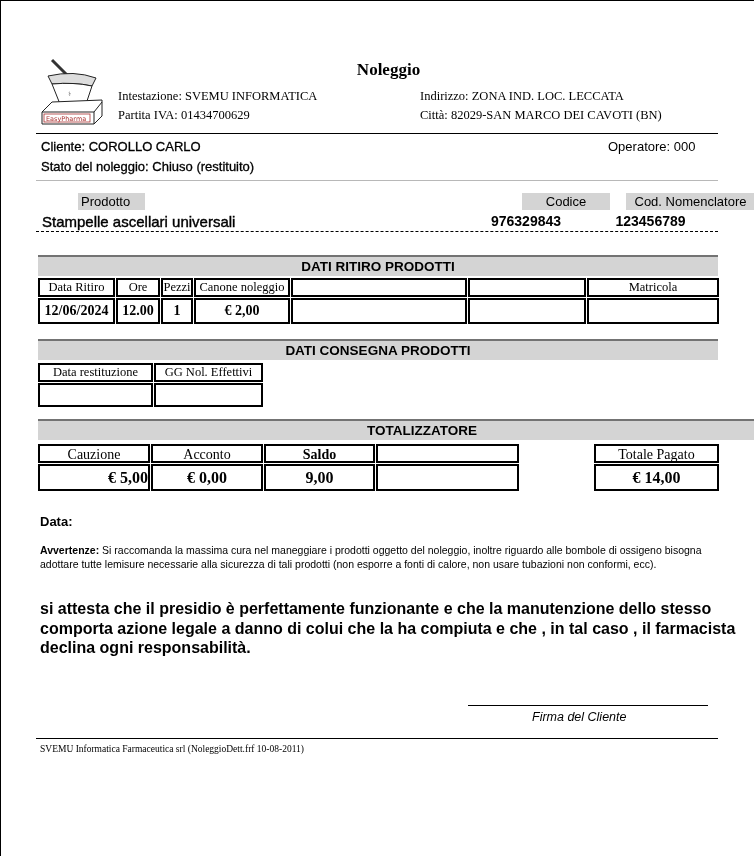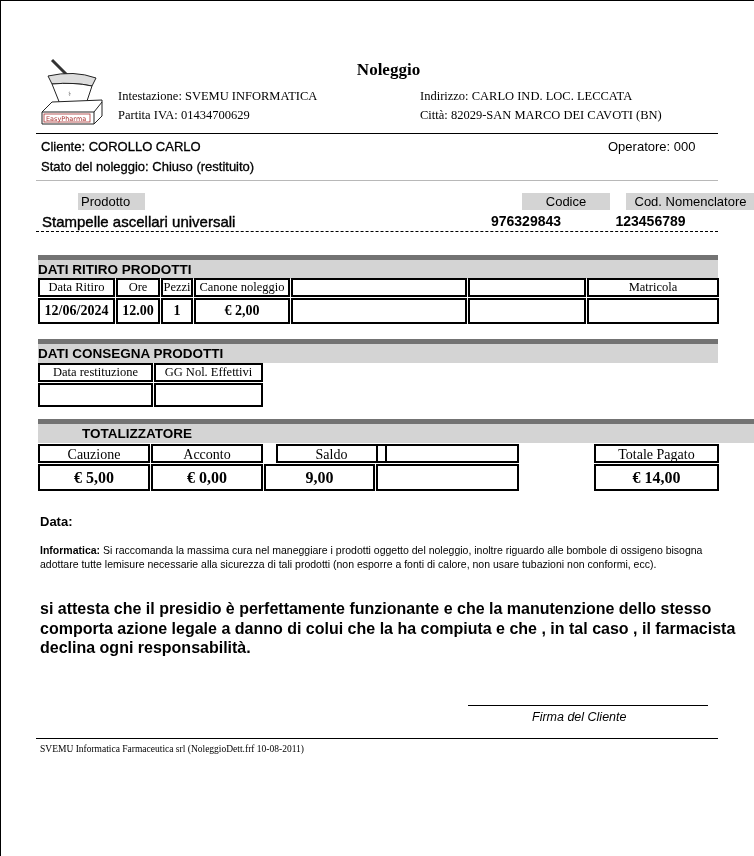--- a/index.html
+++ b/index.html
@@ -15,22 +15,22 @@
     .logo { left: 38px; top: 56px; width: 72px; height: 70px; }
     .hdr-txt { font-size: 12.5px; white-space: nowrap; }
     .hline { height: 1px; background: #000; }
     .hline-gray { height: 1px; background: #b8b8b8; }
     .bold13 { font-size: 13px; font-weight: bold; white-space: nowrap; }
     .reg13 { font-size: 13px; white-space: nowrap; }
     .graylabel { background: #d4d4d4; font-size: 13px; height: 17px; line-height: 17px; white-space: nowrap; margin-left: 40px; }
     .bigval { font-size: 15px; font-weight: bold; white-space: nowrap; }
     .dashed { border-top: 1px dashed #000; height: 0; }
     .section-band {
-      background: #d4d4d4; border-top: 5px solid #737373; height: 19px; line-height: 19px;
-      font-size: 13.5px; font-weight: bold;
+      background: #d4d4d4; border-top: 2px solid #737373; height: 19px; line-height: 19px;
+      text-align: center; font-size: 13.5px; font-weight: bold;
     }
     .cell {
       position: absolute; border: 2px solid #000; box-sizing: border-box; text-align: center;
       font-family: "Liberation Serif", serif; white-space: nowrap; overflow: hidden;
     }
     .cell.head { font-size: 12.5px; line-height: 15px; }
     .cell.val { font-size: 14px; font-weight: bold; line-height: 22px; }
     .cell.head2 { font-size: 14px; line-height: 17px; }
     .cell.val2 { font-size: 16px; font-weight: bold; line-height: 23px; }
     .note-lbl { font-size: 13px; font-weight: bold; }
@@ -58,21 +58,21 @@
     <line x1="4" y1="56" x2="56" y2="56" stroke="#222" stroke-width="1"></line>
     <line x1="56" y1="56" x2="64" y2="46" stroke="#222" stroke-width="1"></line>
     <line x1="56" y1="56" x2="56" y2="68" stroke="#222" stroke-width="1"></line>
     <rect x="6" y="58" width="46" height="8" fill="#fff" stroke="#a33" stroke-width="0.8"></rect>
     <text x="8" y="65" font-size="6.5" fill="#a33" font-family="DejaVu Sans, sans-serif">EasyPharma</text>
   </svg>
 </div>
 
 <div class="abs hdr-txt serif" style="left:118px; top:89px;">Intestazione: SVEMU INFORMATICA</div>
 <div class="abs hdr-txt serif" style="left:118px; top:108px;">Partita IVA:  01434700629</div>
-<div class="abs hdr-txt serif" style="left:420px; top:89px;">Indirizzo: CARLO IND. LOC. LECCATA</div>
+<div class="abs hdr-txt serif" style="left:420px; top:89px;">Indirizzo: ZONA IND. LOC. LECCATA</div>
 <div class="abs hdr-txt serif" style="left:420px; top:108px;">Città: 82029-SAN MARCO DEI CAVOTI (BN)</div>
 
 <div class="abs hline" style="left:36px; top:133px; width:682px;"></div>
 
 <div class="abs bold13" style="left:41px; top:139px; font-weight:normal; -webkit-text-stroke:0.3px #000;">Cliente: COROLLO CARLO</div>
 <div class="abs bold13" style="left:41px; top:159px; font-weight:normal; -webkit-text-stroke:0.3px #000;">Stato del noleggio: Chiuso (restituito)</div>
 <div class="abs reg13" style="left:608px; top:139px;">Operatore:  000</div>
 
 <div class="abs hline-gray" style="left:36px; top:180px; width:682px;"></div>
 
@@ -112,33 +112,33 @@
 </div>
 <div>
   <div class="cell val" style="left:38px; top:383px; width:115px; height:24px;"></div>
   <div class="cell val" style="left:154px; top:383px; width:109px; height:24px;"></div>
 </div>
 
 <div class="abs section-band" style="left:38px; top:419px; width:680px;padding-left:44px;">TOTALIZZATORE</div>
 <div>
   <div class="cell head2" style="left:38px; top:444px; width:112px; height:19px;">Cauzione</div>
   <div class="cell head2" style="left:151px; top:444px; width:112px; height:19px;">Acconto</div>
-  <div class="cell head2" style="left:276px; top:444px; width:111px; height:19px;">Saldo</div>
+  <div class="cell head2" style="left:264px; top:444px; width:111px; height:19px;font-weight:bold;">Saldo</div>
   <div class="cell head2" style="left:376px; top:444px; width:143px; height:19px;"></div>
   <div class="cell head2" style="left:594px; top:444px; width:125px; height:19px;">Totale Pagato</div>
 </div>
 <div>
-  <div class="cell val2" style="left:38px; top:464px; width:112px; height:27px;">€  5,00</div>
+  <div class="cell val2" style="left:38px; top:464px; width:112px; height:27px;text-align:right;">€  5,00</div>
   <div class="cell val2" style="left:151px; top:464px; width:112px; height:27px;">€  0,00</div>
   <div class="cell val2" style="left:264px; top:464px; width:111px; height:27px;">9,00</div>
   <div class="cell val2" style="left:376px; top:464px; width:143px; height:27px;"></div>
   <div class="cell val2" style="left:594px; top:464px; width:125px; height:27px;">€  14,00</div>
 </div>
 
 <div class="abs note-lbl" style="left:40px; top:514px;">Data:</div>
-<div class="abs warn" style="left:40px; top:543px;"><b>Informatica:</b><span> Si raccomanda la massima cura nel maneggiare i prodotti oggetto del noleggio, inoltre riguardo alle bombole di ossigeno bisogna adottare tutte lemisure necessarie alla sicurezza di tali prodotti (non esporre a fonti di calore, non usare tubazioni non conformi, ecc).</span></div>
+<div class="abs warn" style="left:40px; top:543px;"><b>Avvertenze:</b><span> Si raccomanda la massima cura nel maneggiare i prodotti oggetto del noleggio, inoltre riguardo alle bombole di ossigeno bisogna adottare tutte lemisure necessarie alla sicurezza di tali prodotti (non esporre a fonti di calore, non usare tubazioni non conformi, ecc).</span></div>
 <div class="abs attest" style="left:40px; top:599px;">si attesta che il presidio è perfettamente funzionante e che la manutenzione dello stesso comporta azione legale a danno di colui che la ha compiuta e che , in tal caso , il farmacista declina ogni responsabilità.</div>
 
 <div class="abs hline" style="left:468px; top:705px; width:240px;"></div>
 <div class="abs sig-label" style="left:532px; top:710px;">Firma del Cliente</div>
 
 <div class="abs hline" style="left:36px; top:738px; width:682px;"></div>
 <div class="abs footer" style="left:40px; top:744px;">SVEMU Informatica Farmaceutica srl  (NoleggioDett.frf 10-08-2011)</div>
 
 </body></html>

